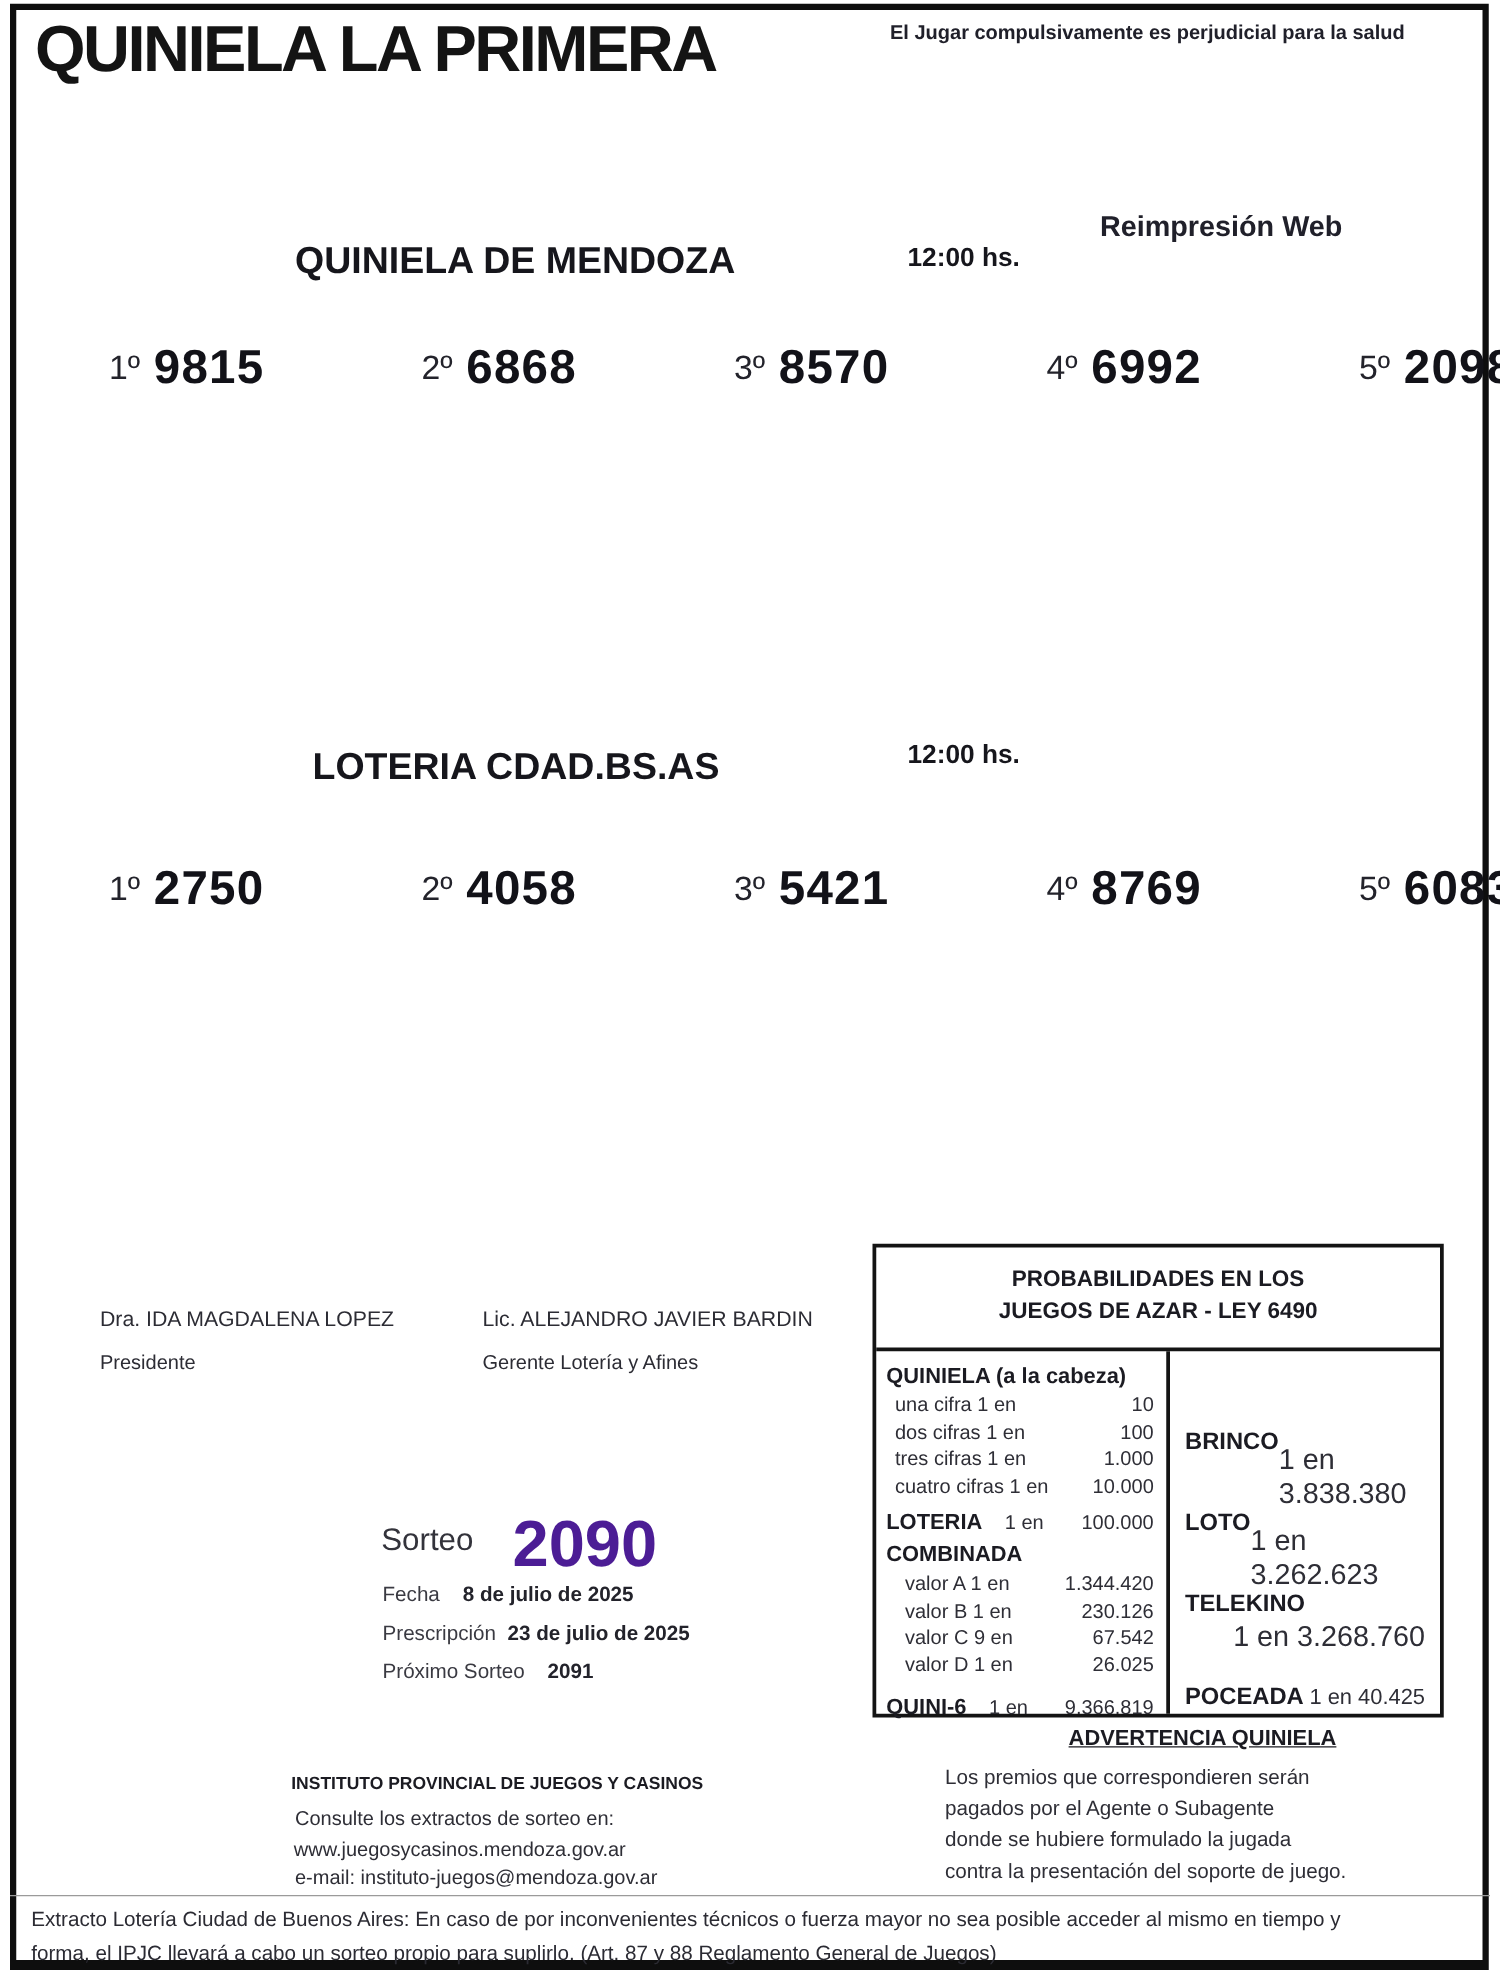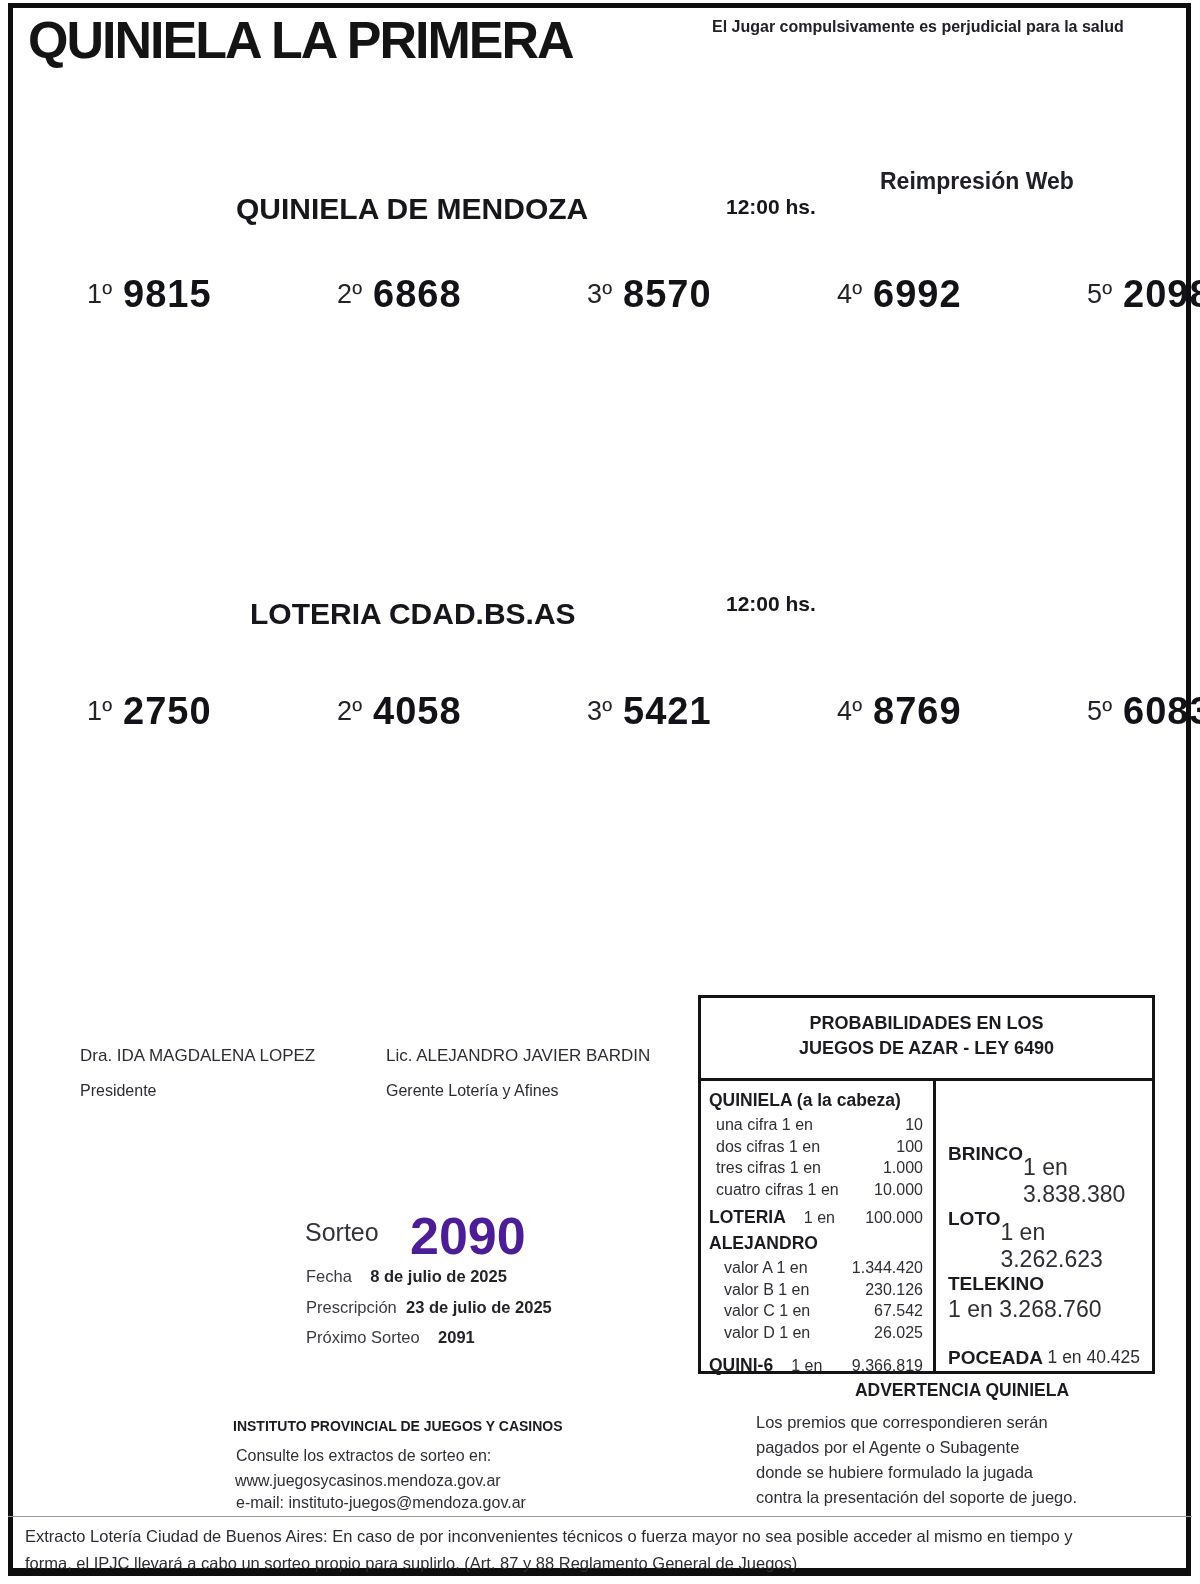--- a/index.html
+++ b/index.html
@@ -51,26 +51,26 @@
   .game-row .val { margin-left:auto; }
   #loteria-row   { margin-top:7px; }
   #combinada-head{ margin-top:5px; }
   #quini6-row    { margin-top:12px; }
 
   .rg-row  { display:flex; justify-content:space-between; }
   .rg-name { font-weight:700; font-size:19px; color:#1b1b22; }
   .rg-val  { font-size:23px; color:#2e2e36; }
   .rg-0 .rg-val, .rg-1 .rg-val { margin-top:11px; }
   .rg-2 { display:block; }
-  .rg-2 .rg-val { display:block; text-align:left; margin-top:1px; }
+  .rg-2 .rg-val { display:block; text-align:right; margin-top:1px; }
   .rg-3 { margin-top:24px; }
   .rg-3 .rg-val { font-size:17.5px; }
 
   .adv { left:752px; top:1380px; width:420px; }
-  .adv-title { text-align:center; font-size:17.5px; font-weight:700; color:#1b1b22; margin-bottom:9px; }
+  .adv-title { text-align:center; font-size:17.5px; font-weight:700; color:#1b1b22; margin-bottom:9px;text-decoration:underline; }
   .adv-line  { font-size:16.5px; line-height:25px; color:#2e2e36; padding-left:4px; }
 
   .inst-name { left:233px; top:1418px; font-size:14px; font-weight:700; color:#1b1b22; }
   .inst-line { font-size:16px; color:#2e2e36; }
 
   .footer-sep { left:8px; top:1516px; width:1184px; height:1px; background:#9a9a9a; }
   .footer-line { left:25px; font-size:16.5px; color:#2b2b33; }
 </style>
 </head>
 <body>
@@ -178,32 +178,32 @@
           <div class="pr-row">
             <span class="lbl">cuatro cifras 1 en</span>
             <span class="val">10.000</span>
           </div>
         </div>
       <div class="game-row" id="loteria-row">
         <span class="b">LOTERIA</span>
         <span class="mid">1 en</span>
         <span class="val">100.000</span>
       </div>
-      <div class="pq-head" id="combinada-head">ALEJANDRO</div>
+      <div class="pq-head" id="combinada-head">COMBINADA</div>
       <div id="combinada-rows">
           <div class="pr-row indent">
             <span class="lbl">valor A 1 en</span>
             <span class="val">1.344.420</span>
           </div>
           <div class="pr-row indent">
             <span class="lbl">valor B 1 en</span>
             <span class="val">230.126</span>
           </div>
           <div class="pr-row indent">
-            <span class="lbl">valor C 1 en</span>
+            <span class="lbl">valor C 9 en</span>
             <span class="val">67.542</span>
           </div>
           <div class="pr-row indent">
             <span class="lbl">valor D 1 en</span>
             <span class="val">26.025</span>
           </div>
         </div>
       <div class="game-row" id="quini6-row">
         <span class="b">QUINI-6</span>
         <span class="mid">1 en</span>

